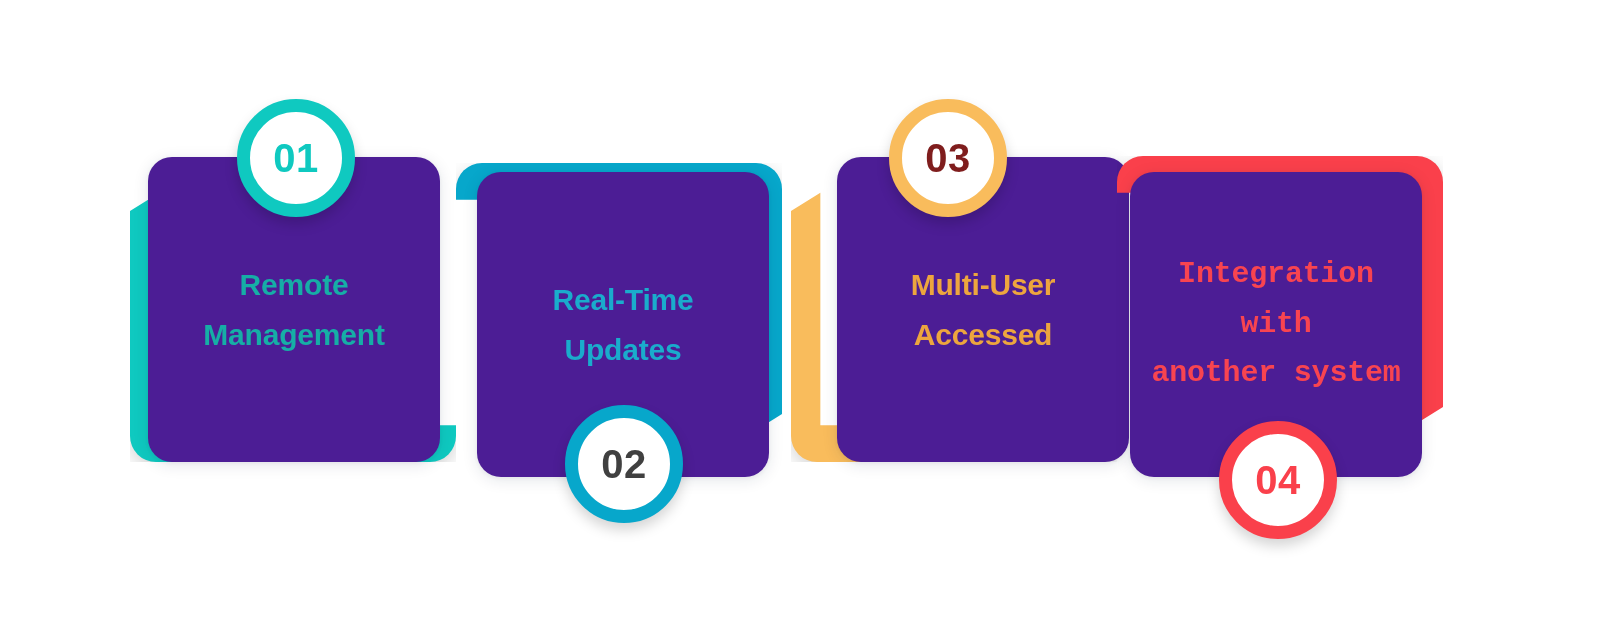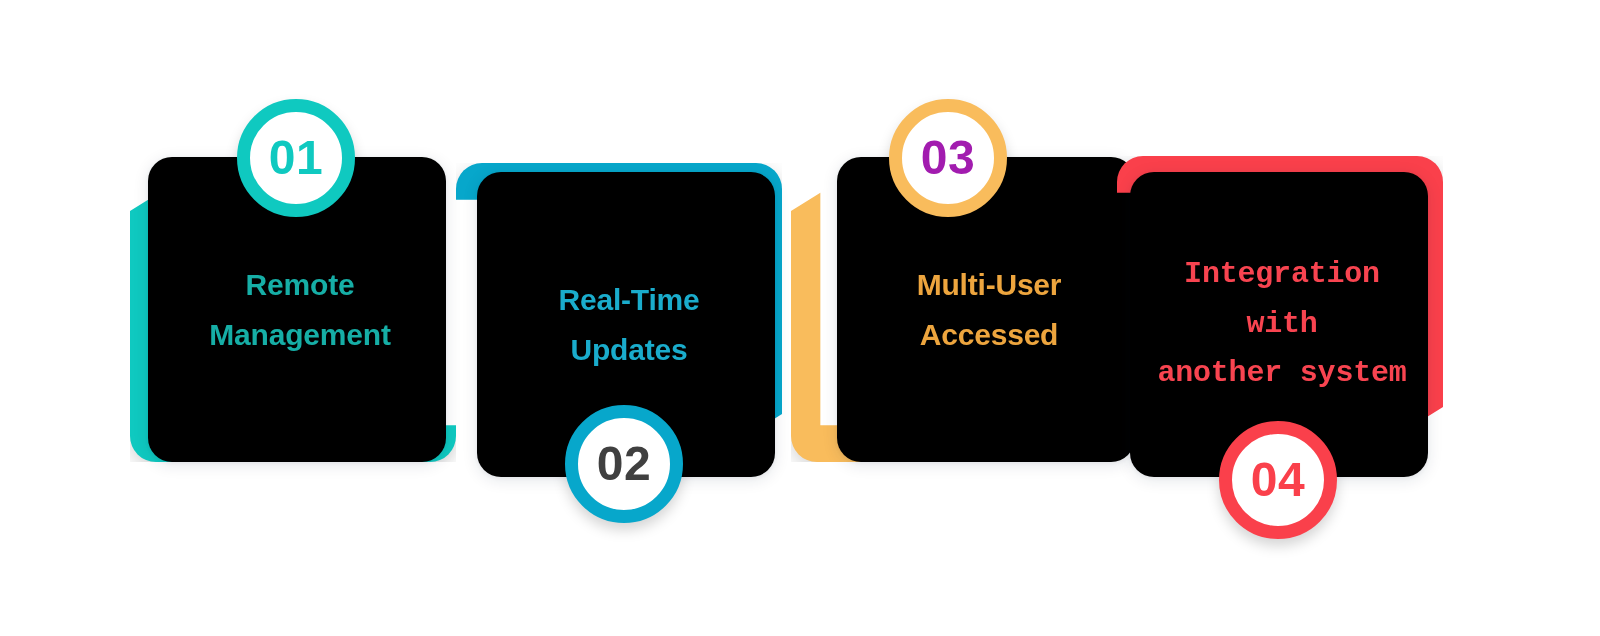--- a/index.html
+++ b/index.html
@@ -37,28 +37,27 @@
     height: 306px;
     border-radius: 26px;
     box-shadow: 0 7px 14px rgba(0, 0, 0, 0.16);
   }
 
   
   .card {
     position: absolute;
     width: 292px;
     height: 305px;
-    background: #000000;
+    background: #4c1d95;
     border-radius: 24px;
     box-shadow: 0 3px 16px rgba(22, 40, 60, 0.11),
                 0 1px 4px rgba(22, 40, 60, 0.06);
     display: flex;
     align-items: center;
     justify-content: center;
-    padding-left: 6px;
   }
 
   .card-title {
     text-align: center;
     font-size: 30px;
     font-weight: 700;
     line-height: 1.66;
     letter-spacing: -0.2px;
     width: 260px;
     white-space: pre-line;
@@ -74,21 +73,21 @@
     box-sizing: border-box;
     border: 13px solid currentColor;
     display: flex;
     align-items: center;
     justify-content: center;
     box-shadow: 0 7px 13px rgba(0, 0, 0, 0.17);
   }
   .badge-num {
     position: relative;
     z-index: 2;
-    font-size: 48px;
+    font-size: 40px;
     font-weight: 700;
     letter-spacing: 0.5px;
     line-height: 1;
   }
 
   
   
   
 
   .step-1 .plate { left: 130px; top: 156px; }
@@ -144,21 +143,21 @@
 
   <div class="step step-3 variant-a">
     <div class="plate" style="background: none; clip-path: none; box-shadow: none;">
         <div style="position: absolute; inset: 0px; border-radius: 26px; background: rgb(249, 188, 92); clip-path: polygon(0% 18%, 9% 12%, 9% 88%, 100% 88%, 100% 100%, 0% 100%); filter: drop-shadow(rgba(0, 0, 0, 0.17) 0px 6px 9px);"></div>
       </div>
     <div class="card">
       <div class="card-title" style="color: rgb(237, 165, 62);">Multi-User
 Accessed</div>
     </div>
     <div class="badge" style="color: rgb(249, 188, 92);">
-      <span class="badge-num" style="color: #a21caf;">03</span>
+      <span class="badge-num" style="color: #7f1d1d;">03</span>
     </div>
   </div>
 
   <div class="step step-4 variant-b">
     <div class="plate" style="background: none; clip-path: none; box-shadow: none;">
         <div style="position: absolute; inset: 0px; border-radius: 26px; background: rgb(250, 64, 75); clip-path: polygon(0% 0%, 100% 0%, 100% 82%, 91% 88%, 91% 12%, 0% 12%); filter: drop-shadow(rgba(0, 0, 0, 0.17) 0px 6px 9px);"></div>
       </div>
     <div class="card">
       <div class="card-title" style="color: rgb(248, 68, 80);">Integration with
 another system</div>

